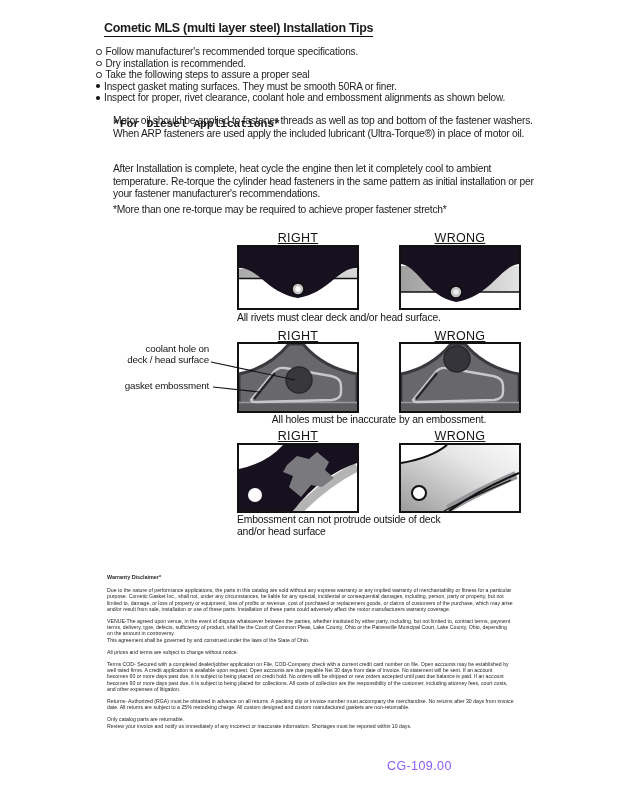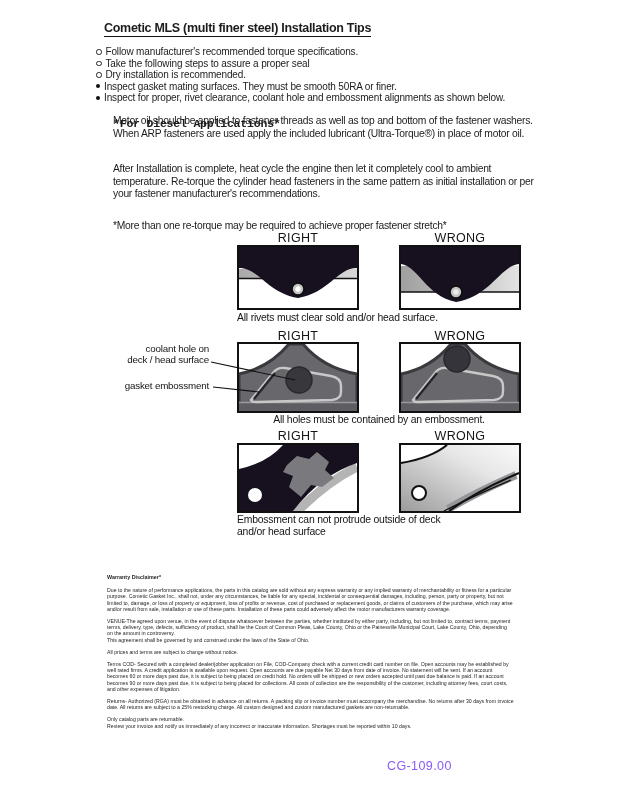--- a/index.html
+++ b/index.html
@@ -22,67 +22,67 @@
   
   .tips{left:96px;top:46px;width:470px;}
   .tip{display:flex;font-size:10px;line-height:11.6px;letter-spacing:-0.15px;}
   .tip .mark-open{flex:none;width:3.5px;height:3.5px;border:1px solid #222;border-radius:50%;margin:3px 4px 0 0;}
   .tip .mark-fill{flex:none;width:4px;height:4px;background:#111;border-radius:50%;margin:3.5px 4px 0 0;}
   .tip.sub{}
   
   .diesel-head{left:113px;top:117px;font-size:11.5px;font-weight:bold;letter-spacing:-0.2px;font-family:Liberation Mono, monospace;}
   .para{left:113px;width:430px;font-size:10.3px;line-height:12.7px;letter-spacing:-0.25px;}
   
-  .dia-head{font-size:12.5px;letter-spacing:0.3px;text-align:center;width:122px;color:#141414;}
+  .dia-head{font-size:12.5px;letter-spacing:0.3px;text-align:center;width:122px;color:#141414;text-decoration:underline;}
   .dia-cap{font-size:10.4px;letter-spacing:-0.2px;color:#141414;}
   .panel{position:absolute;display:block;}
   
   .callout{left:99px;width:110px;text-align:right;font-size:9.8px;line-height:10.8px;letter-spacing:-0.2px;color:#141414;}
   
   .warranty{left:107px;top:574px;width:407px;font-size:5.2px;line-height:6.2px;letter-spacing:0;color:#262626;}
   .warranty p{margin:0 0 6px 0;}
   .warranty p.tight{margin:0;}
   .warranty .w-head{font-weight:bold;margin-bottom:7px;font-size:5.4px;}
   
   .footer{left:387px;top:759px;font-size:12.5px;letter-spacing:0.4px;color:#8b5cf6;}
 </style>
 </head>
 <body>
 
 <div class="page">
 
-  <div class="abs title">Cometic MLS (multi finer steel) Installation Tips</div>
+  <div class="abs title">Cometic MLS (multi layer steel) Installation Tips</div>
 
   <div class="abs tips">
     <div class="tip">
       <span class="mark-open"></span>
       <span>Follow manufacturer's recommended torque specifications.</span>
     </div>
     <div class="tip">
       <span class="mark-open"></span>
-      <span>Take the following steps to assure a proper seal</span>
+      <span>Dry installation is recommended.</span>
     </div>
     <div class="tip">
       <span class="mark-open"></span>
-      <span>Dry installation is recommended.</span>
+      <span>Take the following steps to assure a proper seal</span>
     </div>
     <div class="tip sub">
       <span class="mark-fill"></span>
       <span>Inspect gasket mating surfaces.  They must be smooth 50RA or finer.</span>
     </div>
     <div class="tip sub">
       <span class="mark-fill"></span>
       <span>Inspect for proper, rivet clearance, coolant hole and embossment alignments as shown below.</span>
     </div>
   </div>
 
   <div class="abs diesel-head">*For Diesel Applications*</div>
   <div class="abs para" style="top:115px;">Motor oil should be applied to fastener threads as well as top and bottom of the fastener washers. When ARP fasteners are used apply the included lubricant (Ultra-Torque®) in place of motor oil.</div>
   <div class="abs para" style="top:163px;">After Installation is complete, heat cycle the engine then let it completely cool to ambient temperature. Re-torque the cylinder head fasteners in the same pattern as initial installation or per your fastener manufacturer's recommendations.</div>
-  <div class="abs para" style="top:220px;">*More than one re-torque may be required to achieve proper fastener stretch*</div>
+  <div class="abs para" style="top:204px;">*More than one re-torque may be required to achieve proper fastener stretch*</div>
 
   <div class="abs dia-head" style="left:237px;top:231px;">RIGHT</div>
   <div class="abs dia-head" style="left:399px;top:231px;">WRONG</div>
 
   <svg class="panel" style="left:237px;top:245px;" width="122" height="65" viewBox="0 0 122 65">
     <defs>
       <linearGradient id="deck1r" x1="0" y1="0" x2="1" y2="0">
         <stop offset="0" stop-color="#a9a9a9"></stop>
           <stop offset="1" stop-color="#d8d8d8"></stop>
       </linearGradient>
@@ -105,21 +105,21 @@
     </defs>
     <rect x="0" y="0" width="122" height="65" fill="#fff"></rect>
     <rect x="2" y="21" width="118" height="26" fill="url(#deck1w)"></rect>
     <line x1="2" y1="47" x2="120" y2="47" stroke="#111" stroke-width="1.6"></line>
     <path d="M2,2 H120 V19 C 101,21 92,51 57,57 C 27,51 19,21 2,19 Z" fill="#17101f"></path>
     <circle cx="57" cy="47" r="6" fill="#c4c4c4" stroke="#0e0e0e" stroke-width="1.6"></circle>
     <circle cx="57" cy="47" r="2.7" fill="#ececec"></circle>
     <rect x="1" y="1" width="120" height="63" fill="none" stroke="#111" stroke-width="2"></rect>
   </svg>
 
-  <div class="abs dia-cap" style="left:237px;top:312px;">All rivets must clear sold and/or head surface.</div>
+  <div class="abs dia-cap" style="left:237px;top:312px;">All rivets must clear deck and/or head surface.</div>
 
   <div class="abs dia-head" style="left:237px;top:329px;">RIGHT</div>
   <div class="abs dia-head" style="left:399px;top:329px;">WRONG</div>
 
   <svg class="panel" style="left:237px;top:342px;" width="122" height="71" viewBox="0 0 122 71">
     <rect x="0" y="0" width="122" height="71" fill="#fff"></rect>
     <path d="M2,69 L2,32 Q32,26 52,2 L66,2 Q86,26 120,32 L120,69 Z" fill="#68686c" stroke="#3a3a3e" stroke-width="3"></path>
     <rect x="2" y="61" width="118" height="8" fill="#5e5e62"></rect>
     <line x1="2" y1="60.5" x2="120" y2="60.5" stroke="#9a9a9e" stroke-width="1.4"></line>
     <path d="M14,58 L36,31 Q40,25 48,26 L94,34 Q104,36 104,44 L104,50 Q104,57 95,58 L20,60 Q14,60 14,58 Z" fill="none" stroke="#c8c8c8" stroke-width="2.4"></path>
@@ -142,21 +142,21 @@
   <div class="abs callout" style="top:344px;">
     <div>coolant hole on</div>
     <div>deck / head surface</div>
   </div>
   <div class="abs callout" style="top:381px;">gasket embossment</div>
   <svg class="abs" style="left:209px;top:355px;" width="100" height="45" viewBox="0 0 100 45">
     <line x1="2" y1="7" x2="86" y2="25" stroke="#111" stroke-width="1.1"></line>
     <line x1="4" y1="32" x2="50" y2="37" stroke="#111" stroke-width="1.1"></line>
   </svg>
 
-  <div class="abs dia-cap" style="left:237px;top:414px;width:284px;text-align:center;">All holes must be contained by an embossment.</div>
+  <div class="abs dia-cap" style="left:237px;top:414px;width:284px;text-align:center;">All holes must be inaccurate by an embossment.</div>
 
   <div class="abs dia-head" style="left:237px;top:429px;">RIGHT</div>
   <div class="abs dia-head" style="left:399px;top:429px;">WRONG</div>
 
   <svg class="panel" style="left:237px;top:443px;" width="122" height="70" viewBox="0 0 122 70">
     <rect x="0" y="0" width="122" height="70" fill="#fff"></rect>
     <path d="M120,24 Q88,40 59,70" stroke="#b4b4b4" stroke-width="9" fill="none"></path>
     <path d="M2,68 L2,26 Q30,20 46,2 L120,2 L120,20 Q84,32 56,68 Z" fill="#17101f"></path>
     <path d="M50,22 L60,13 L72,16 L80,9 L92,19 L88,27 L97,35 L85,44 L74,42 L64,54 L52,44 L56,33 L46,29 Z" fill="#7a7a7e"></path>
     <circle cx="18" cy="52" r="7" fill="#ffffff"></circle>

